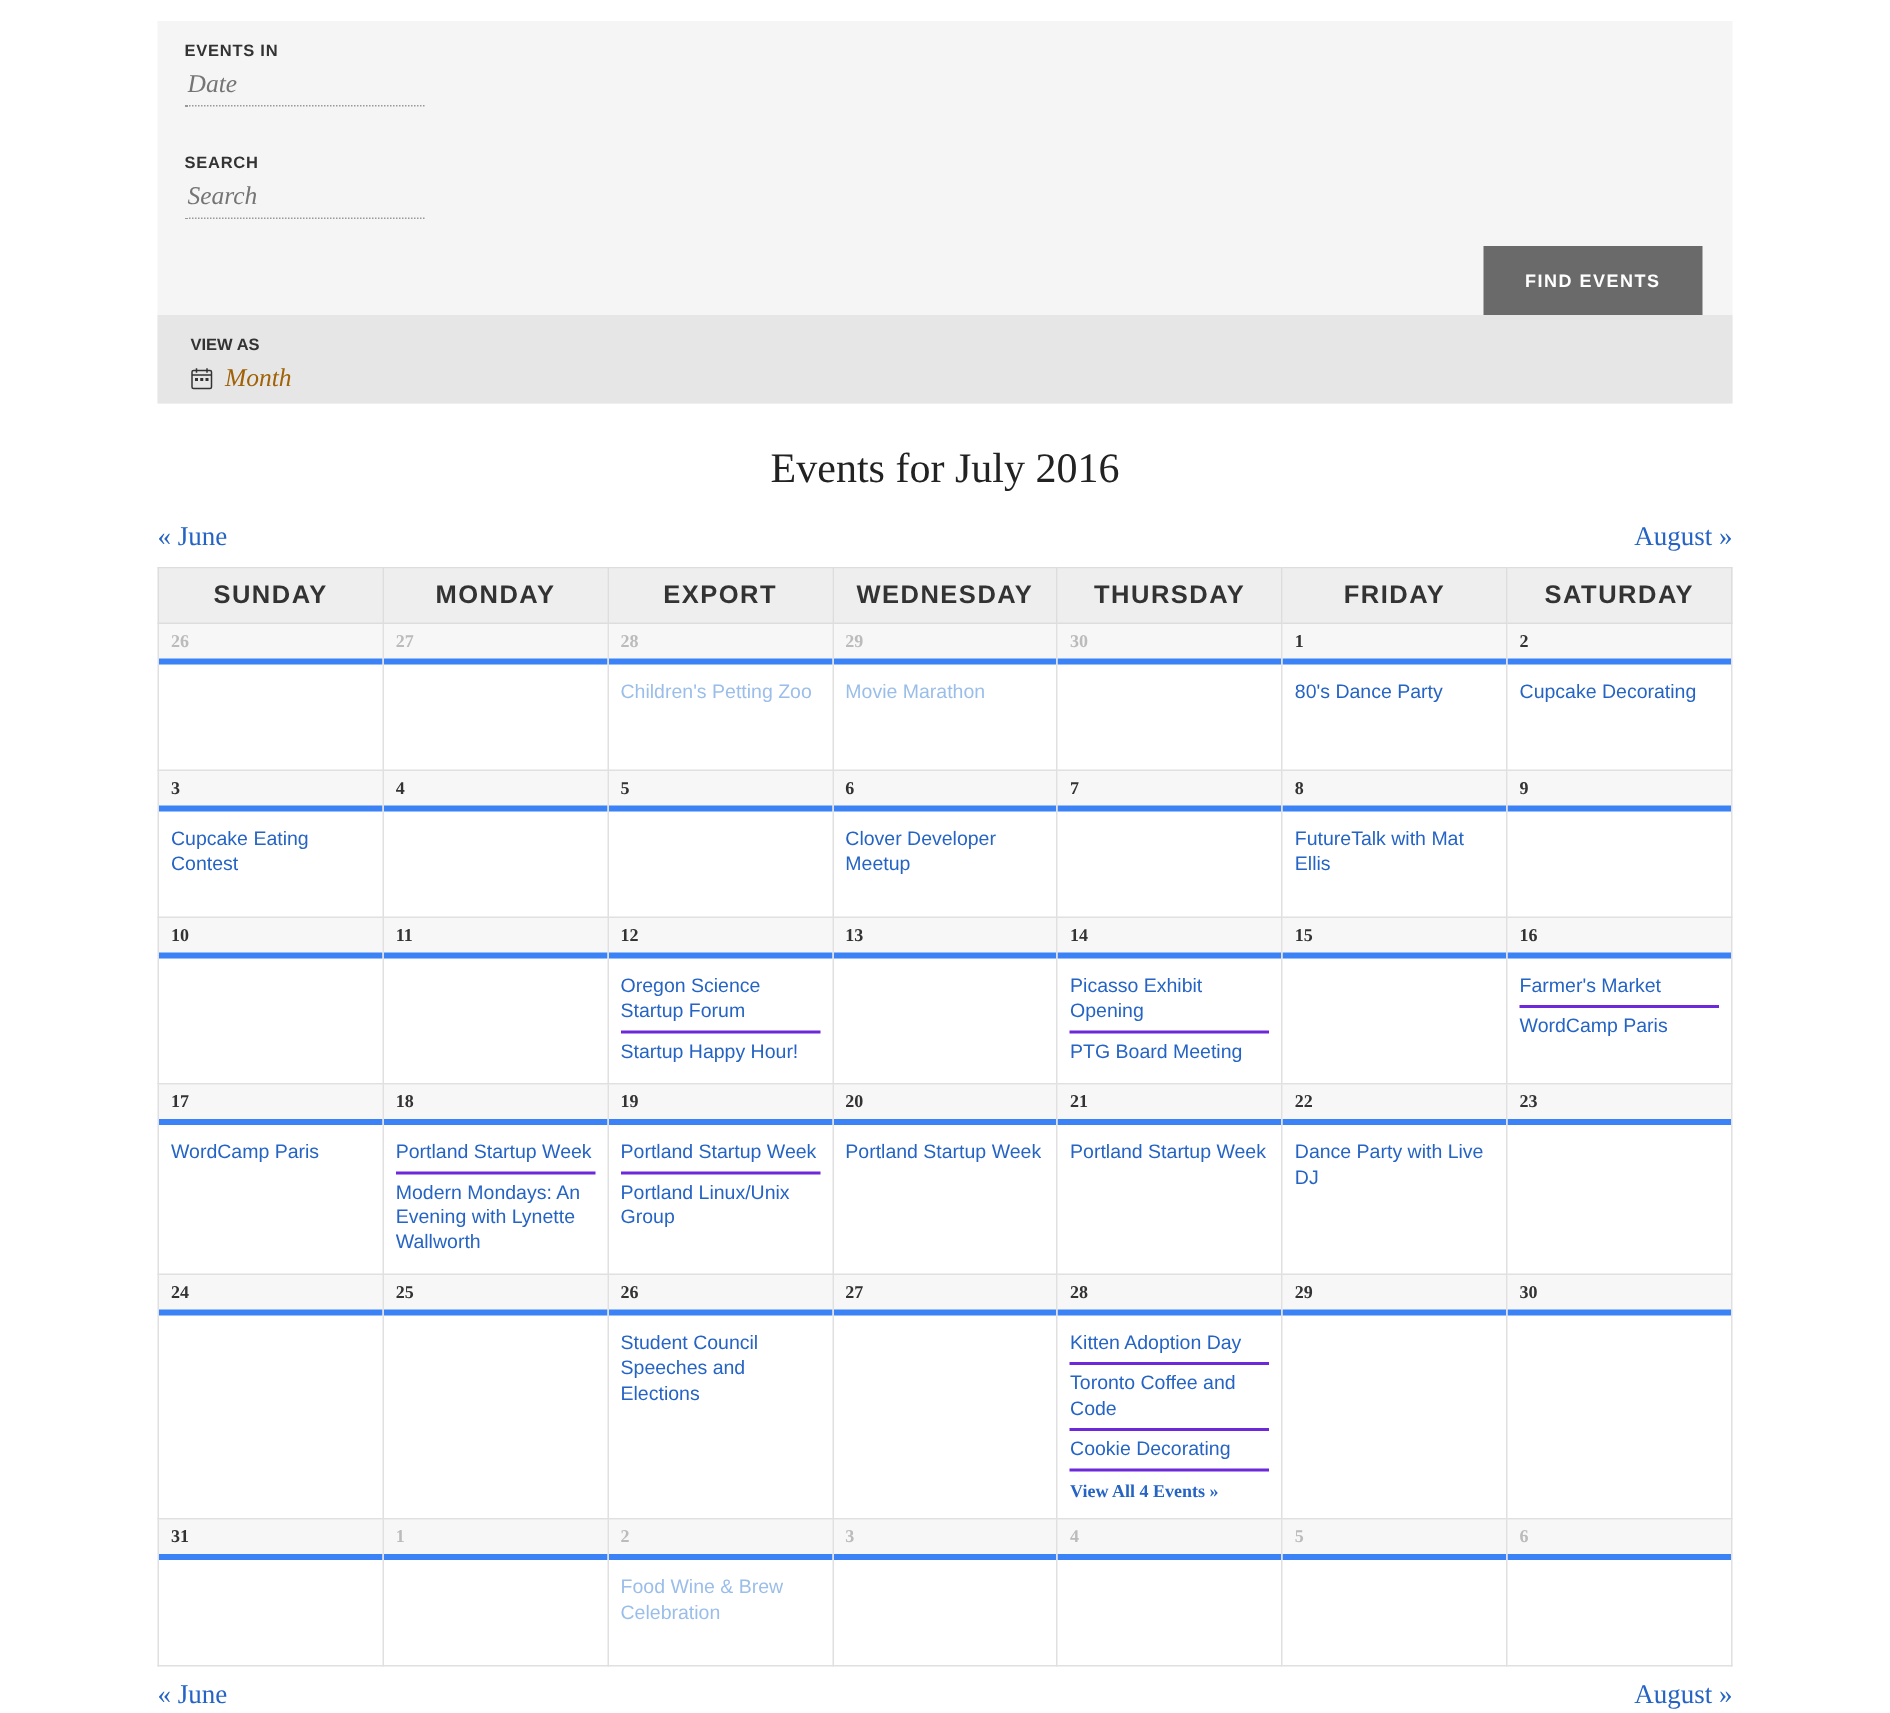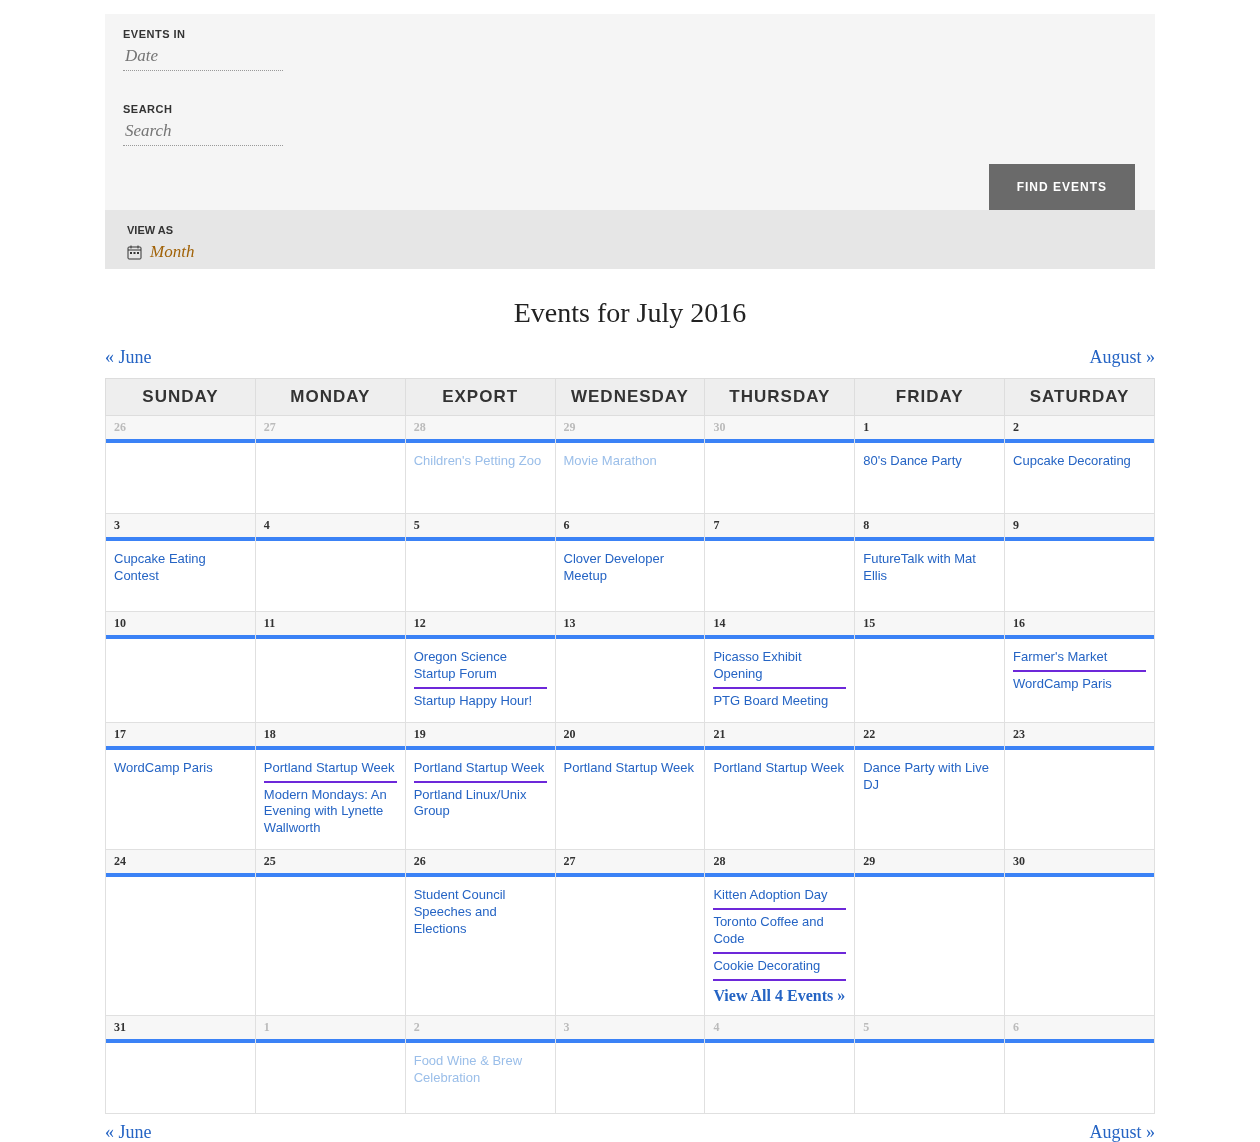--- a/index.html
+++ b/index.html
@@ -152,21 +152,21 @@
   border-bottom: 2px solid #6d28d9;
   cursor: pointer;
 }
 .event-link:last-child { border-bottom: none; }
 .other-month .event-link { color: #9abee9; }
 .view-all {
   display: block;
   color: #2564c4;
   font-family: Georgia, serif;
   font-weight: bold;
-  font-size: 16px;
+  font-size: 12px;
   padding: 6px 0 2px;
   text-decoration: none;
   cursor: pointer;
 }
 
 
 .export-row {
   text-align: right;
   margin: 40px 0 14px;
 }

